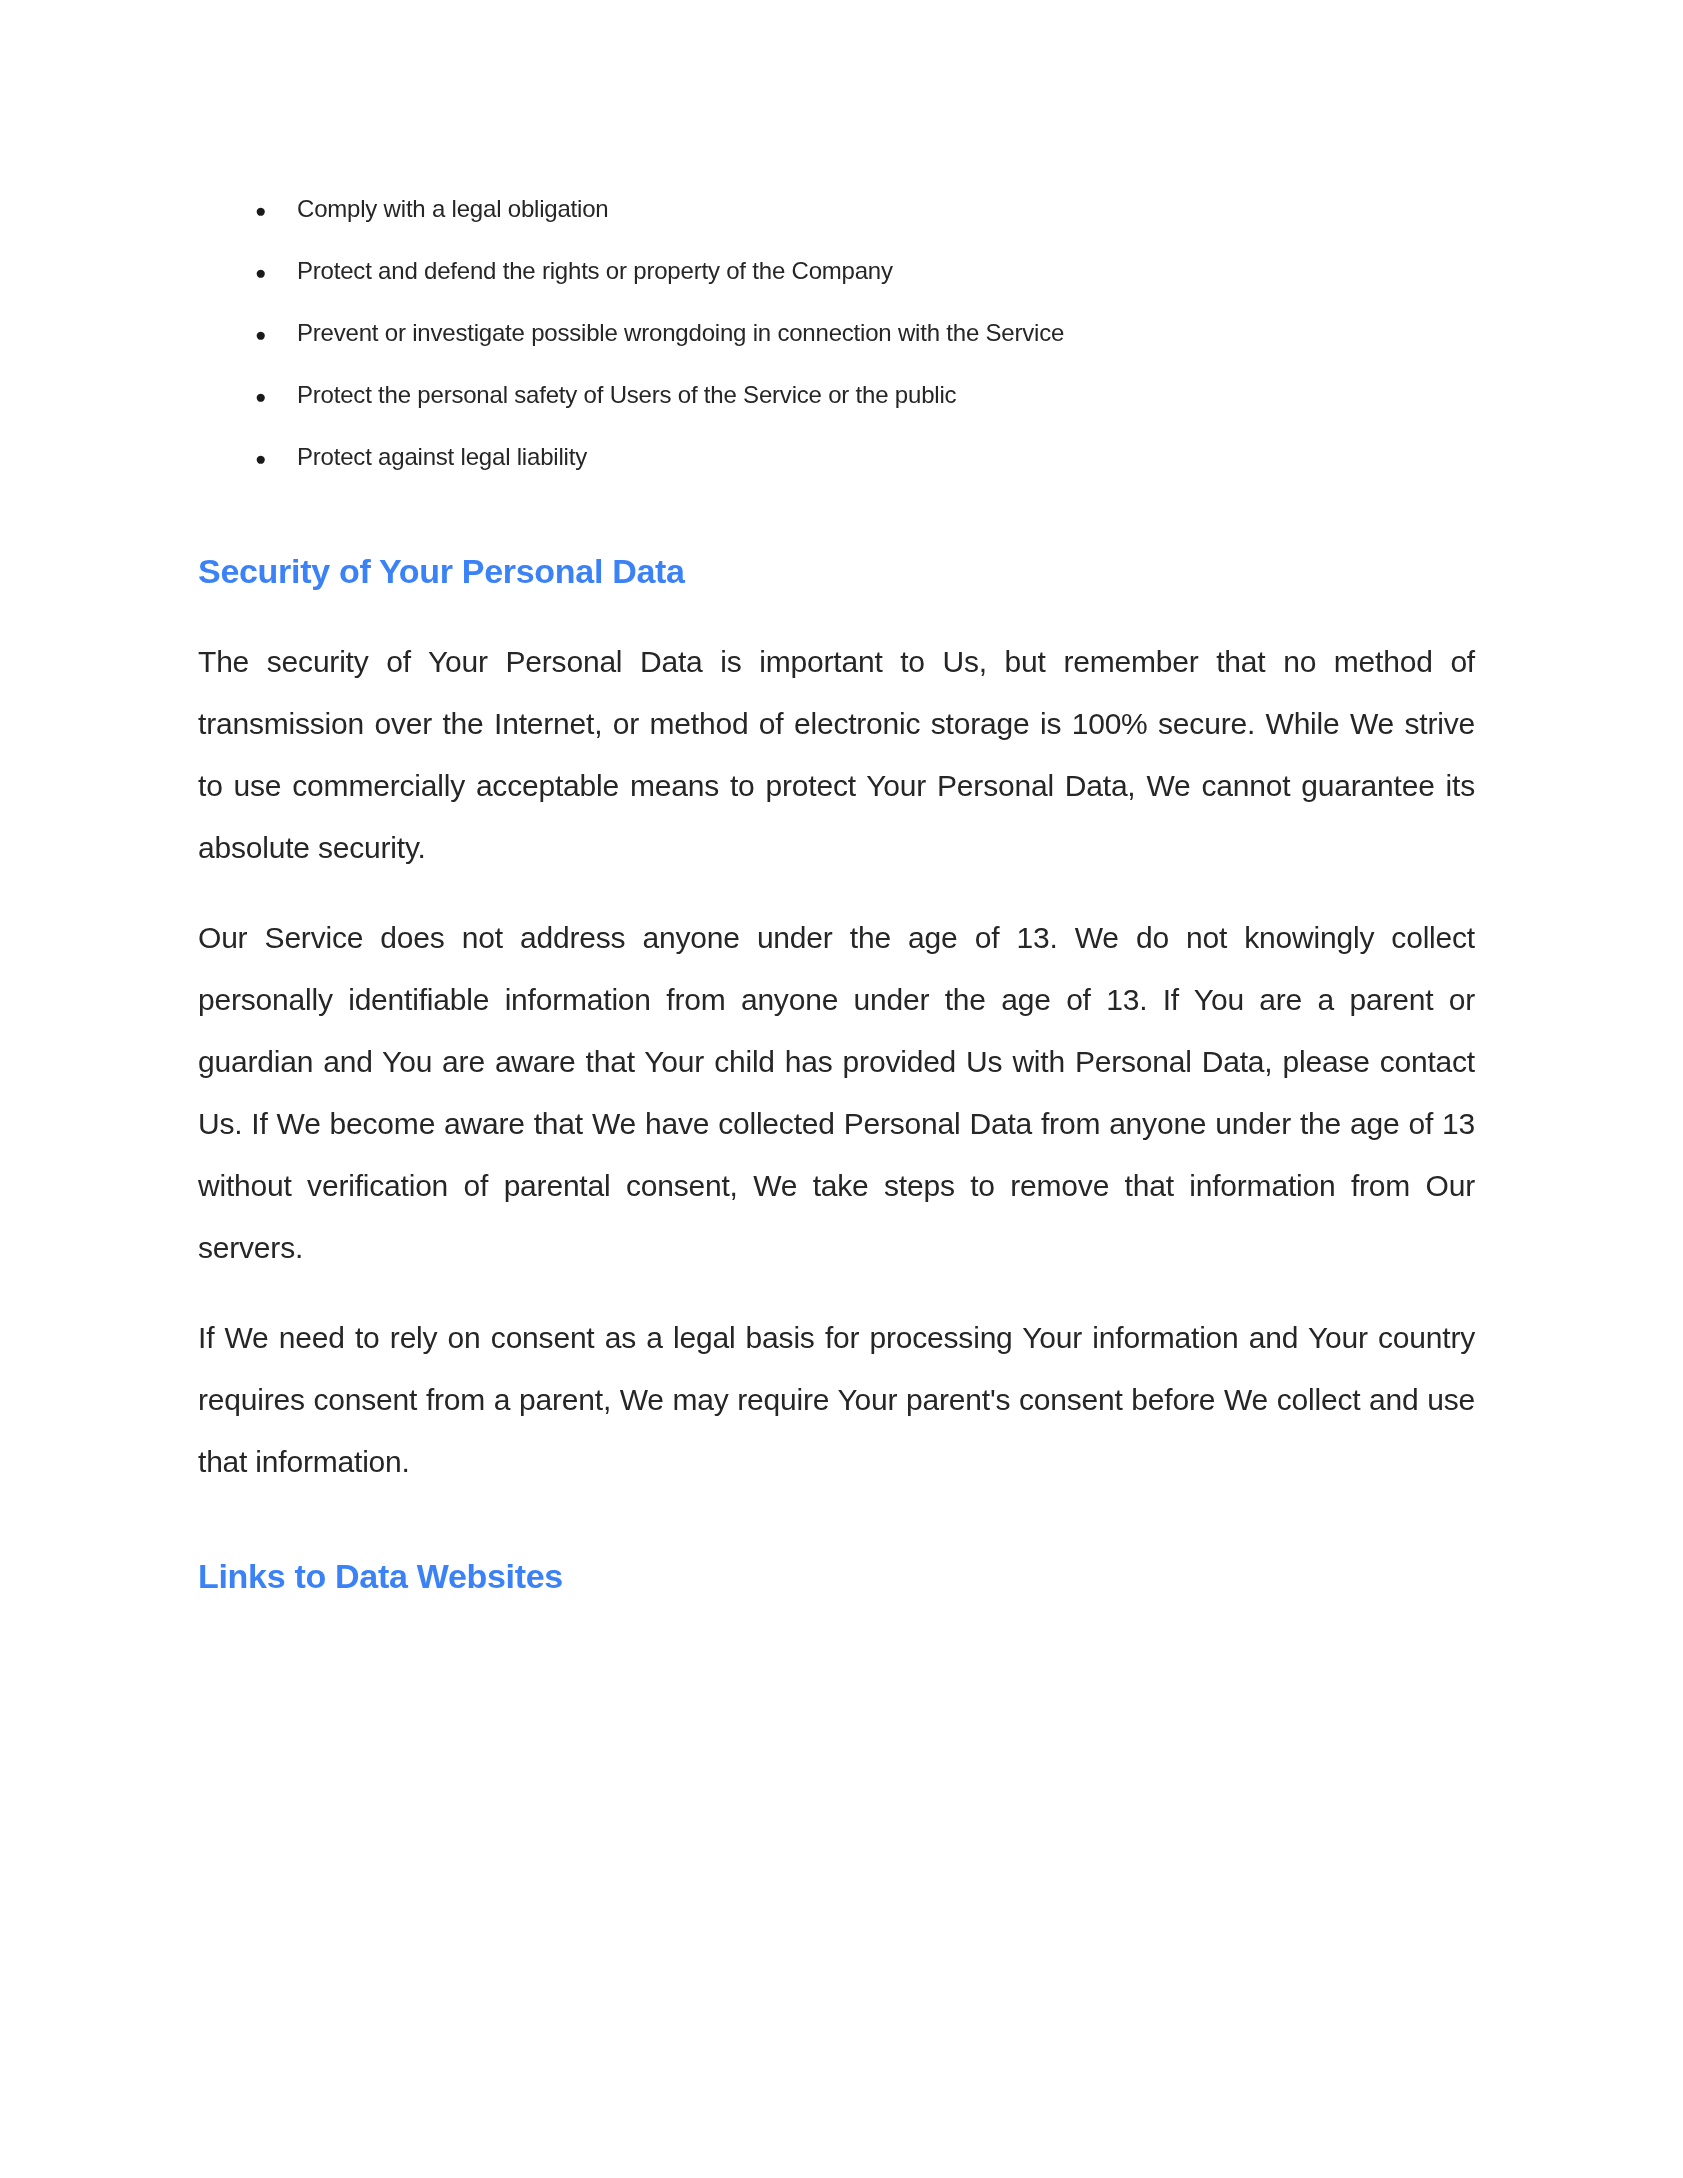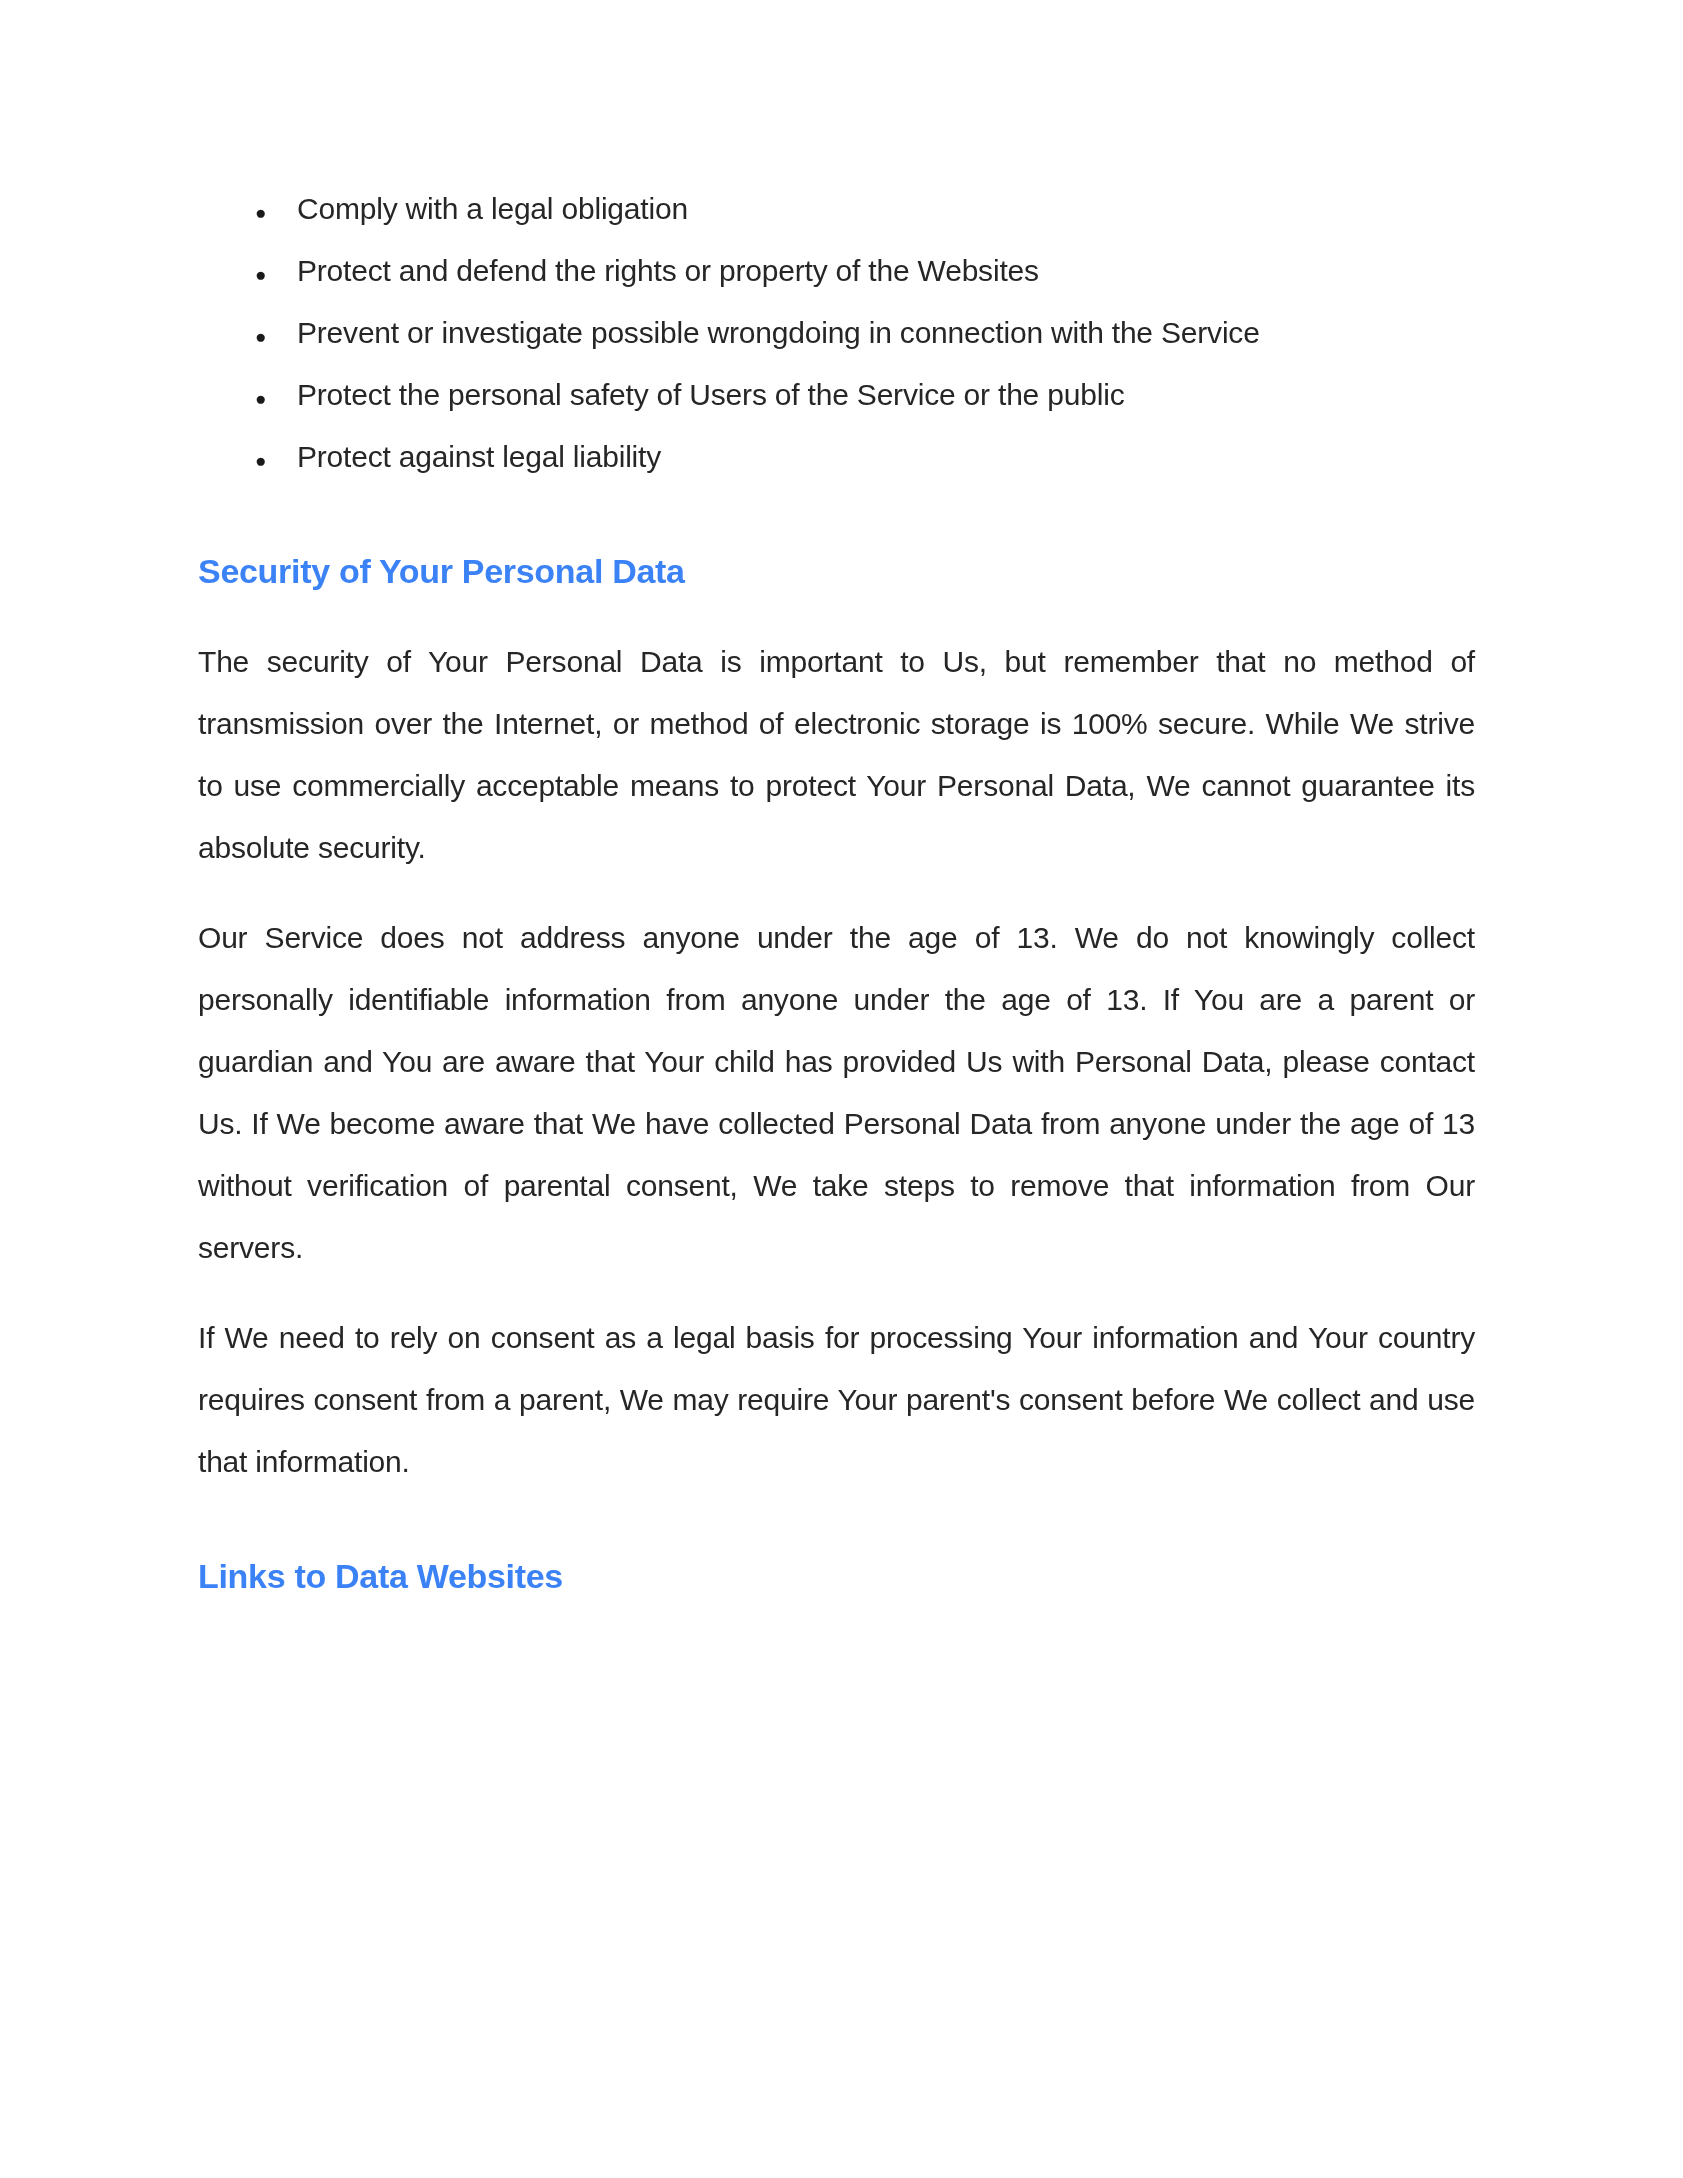--- a/index.html
+++ b/index.html
@@ -19,21 +19,21 @@
     overflow: hidden;
   }
   ul.bullets {
     list-style: none;
     margin: 0;
     padding: 0;
   }
   ul.bullets li {
     position: relative;
     padding-left: 99px;
-    font-size: 30px;
+    font-size: 24px;
     line-height: 62px;
     letter-spacing: -0.2px;
     color: #262626;
   }
   ul.bullets li .marker {
     position: absolute;
     left: 57px;
     top: 0;
     line-height: 62px;
   }
@@ -64,21 +64,21 @@
 
 <div class="page">
 
   <ul class="bullets">
     <li>
       <span class="marker"></span>
       <span>Comply with a legal obligation</span>
     </li>
     <li>
       <span class="marker"></span>
-      <span>Protect and defend the rights or property of the Websites</span>
+      <span>Protect and defend the rights or property of the Company</span>
     </li>
     <li>
       <span class="marker"></span>
       <span>Prevent or investigate possible wrongdoing in connection with the Service</span>
     </li>
     <li>
       <span class="marker"></span>
       <span>Protect the personal safety of Users of the Service or the public</span>
     </li>
     <li>

